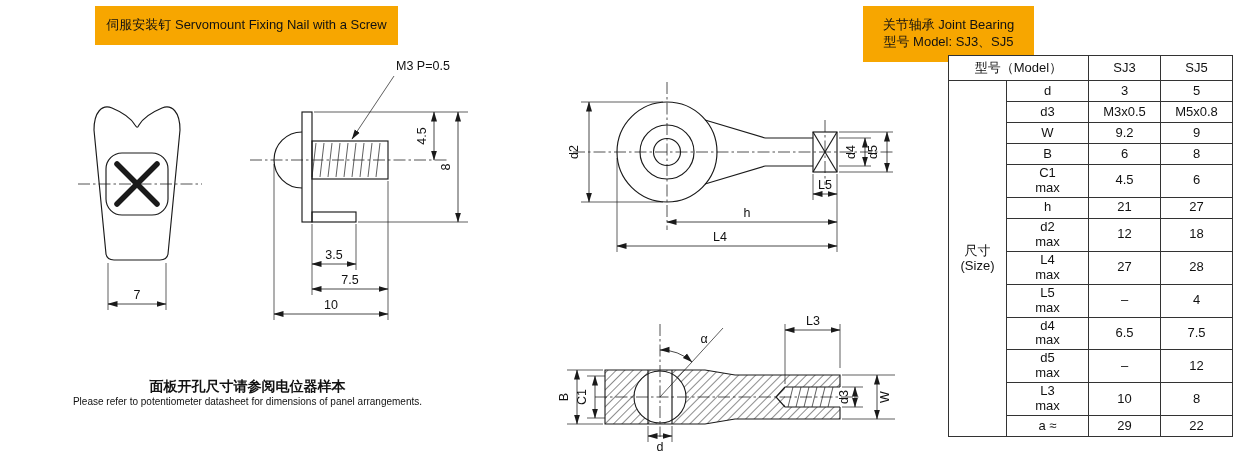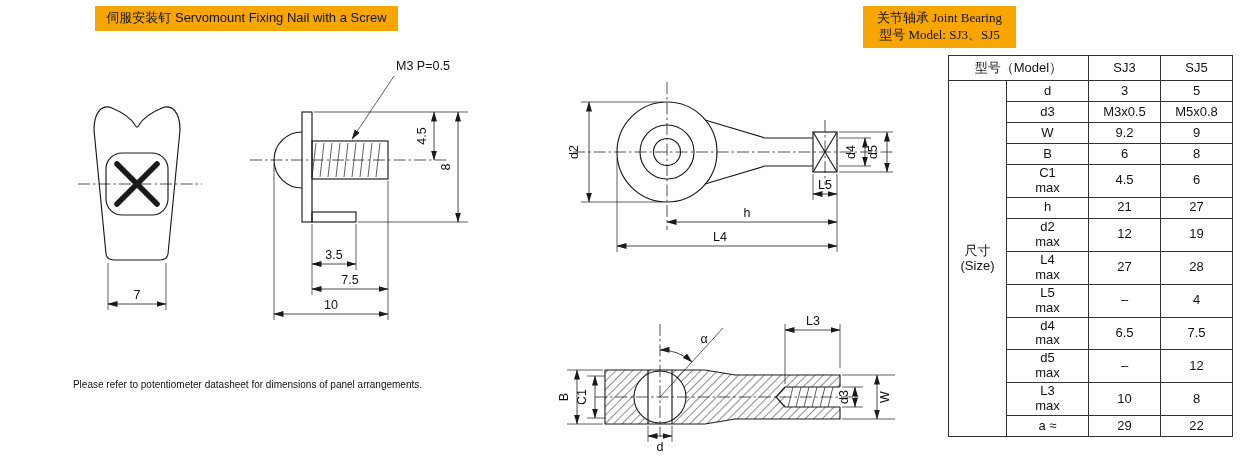--- a/index.html
+++ b/index.html
@@ -5,21 +5,21 @@
   * { margin:0; padding:0; box-sizing:border-box; }
   html,body { background:#ffffff; }
   body {
     width:1257px; height:471px; overflow:hidden;
     font-family:"Liberation Sans","DejaVu Sans",sans-serif; color:#111;
   }
   .page { position:relative; width:1257px; height:471px; background:#fff; }
 
   .badge {
     position:absolute; text-align:center; color:#111;
-    font-size:13px; line-height:1.3; padding:4px 8px;
+    font-size:13px; line-height:1.3; padding:11px 8px;
   }
 
   .note { position:absolute; text-align:center; }
   .note .cn { font-size:14px; font-weight:700; line-height:1.2; }
   .note .en { font-size:10px; font-weight:400; line-height:1.25; margin-top:1px; }
 
   .spec-table { position:absolute; left:948px; top:55px; border-collapse:collapse; table-layout:fixed; background:#fff; }
   .spec-table th, .spec-table td {
     border:1px solid #333; text-align:center; vertical-align:middle;
     font-size:13px; font-weight:400; padding:1px 2px; line-height:1.15;
@@ -51,21 +51,21 @@
       <pattern id="hatch" width="6" height="6" patternUnits="userSpaceOnUse" patternTransform="rotate(45)">
         <rect width="6" height="6" fill="#ffffff"></rect>
         <line x1="0.5" y1="0" x2="0.5" y2="6" stroke="#707070" stroke-width="0.8"></line>
       </pattern>
     </defs>
   </svg>
 
   <div class="badge" style="left: 95px; top: 6px; width: 303px; background: rgb(247, 166, 0);">
     <div>伺服安装钉 Servomount Fixing Nail with a Screw</div>
   </div>
-  <div class="badge" style="left: 863px; top: 6px; width: 153px; background: rgb(247, 166, 0); font-family: Liberation Serif, serif;">
+  <div class="badge" style="left: 863px; top: 6px; width: 171px; background: rgb(247, 166, 0);">
     <div>关节轴承 Joint Bearing</div>
     <div>型号 Model: SJ3、SJ5</div>
   </div>
 
   <svg class="drawing" style="left:78px; top:96px;" width="130" height="235" viewBox="0 0 130 235">
     <g>
       <line class="cl" x1="0" y1="88" x2="124" y2="88"></line>
     </g>
     <path class="ln" stroke-width="1.2" d="M 16 34 C 16 16 24 8 34 12 C 46 17 54 24 57 29 C 59 32 59.5 32 61 29 C 64 24 72 17 84 12 C 94 8 102 16 102 34 L 90 158 Q 89 164 82 164 L 36 164 Q 29 164 28 158 Z"></path>
     <rect class="ln" x="28" y="57" width="62" height="62" rx="16"></rect>
@@ -251,20 +251,21 @@
     </g>
     <g>
       <line class="thin" x1="287" y1="63" x2="340" y2="63"></line>
       <line class="thin" x1="287" y1="107" x2="340" y2="107"></line>
       <line class="dim" x1="322" y1="63" x2="322" y2="107" marker-start="url(#as)" marker-end="url(#ae)"></line>
       <text transform="rotate(-90 334 85)" x="334" y="85" text-anchor="middle">W</text>
     </g>
   </svg>
 
   <div class="note" style="left:20px; top:378px; width:455px;">
+    <div class="cn">面板开孔尺寸请参阅电位器样本</div>
     <div class="en">Please refer to potentiometer datasheet for dimensions of panel arrangements.</div>
   </div>
 
   <table class="spec-table">
     <colgroup>
       <col style="width:58px">
         <col style="width:82px">
         <col style="width:72px">
         <col style="width:72px">
     </colgroup>
@@ -322,21 +323,21 @@
           </td>
           <td>21</td>
           <td>27</td>
         </tr>
         <tr class="r2">
           <td>
             <div>d2</div>
             <div>max</div>
           </td>
           <td>12</td>
-          <td>19</td>
+          <td>18</td>
         </tr>
         <tr class="r2">
           <td>
             <div>L4</div>
             <div>max</div>
           </td>
           <td>27</td>
           <td>28</td>
         </tr>
         <tr class="r2">

